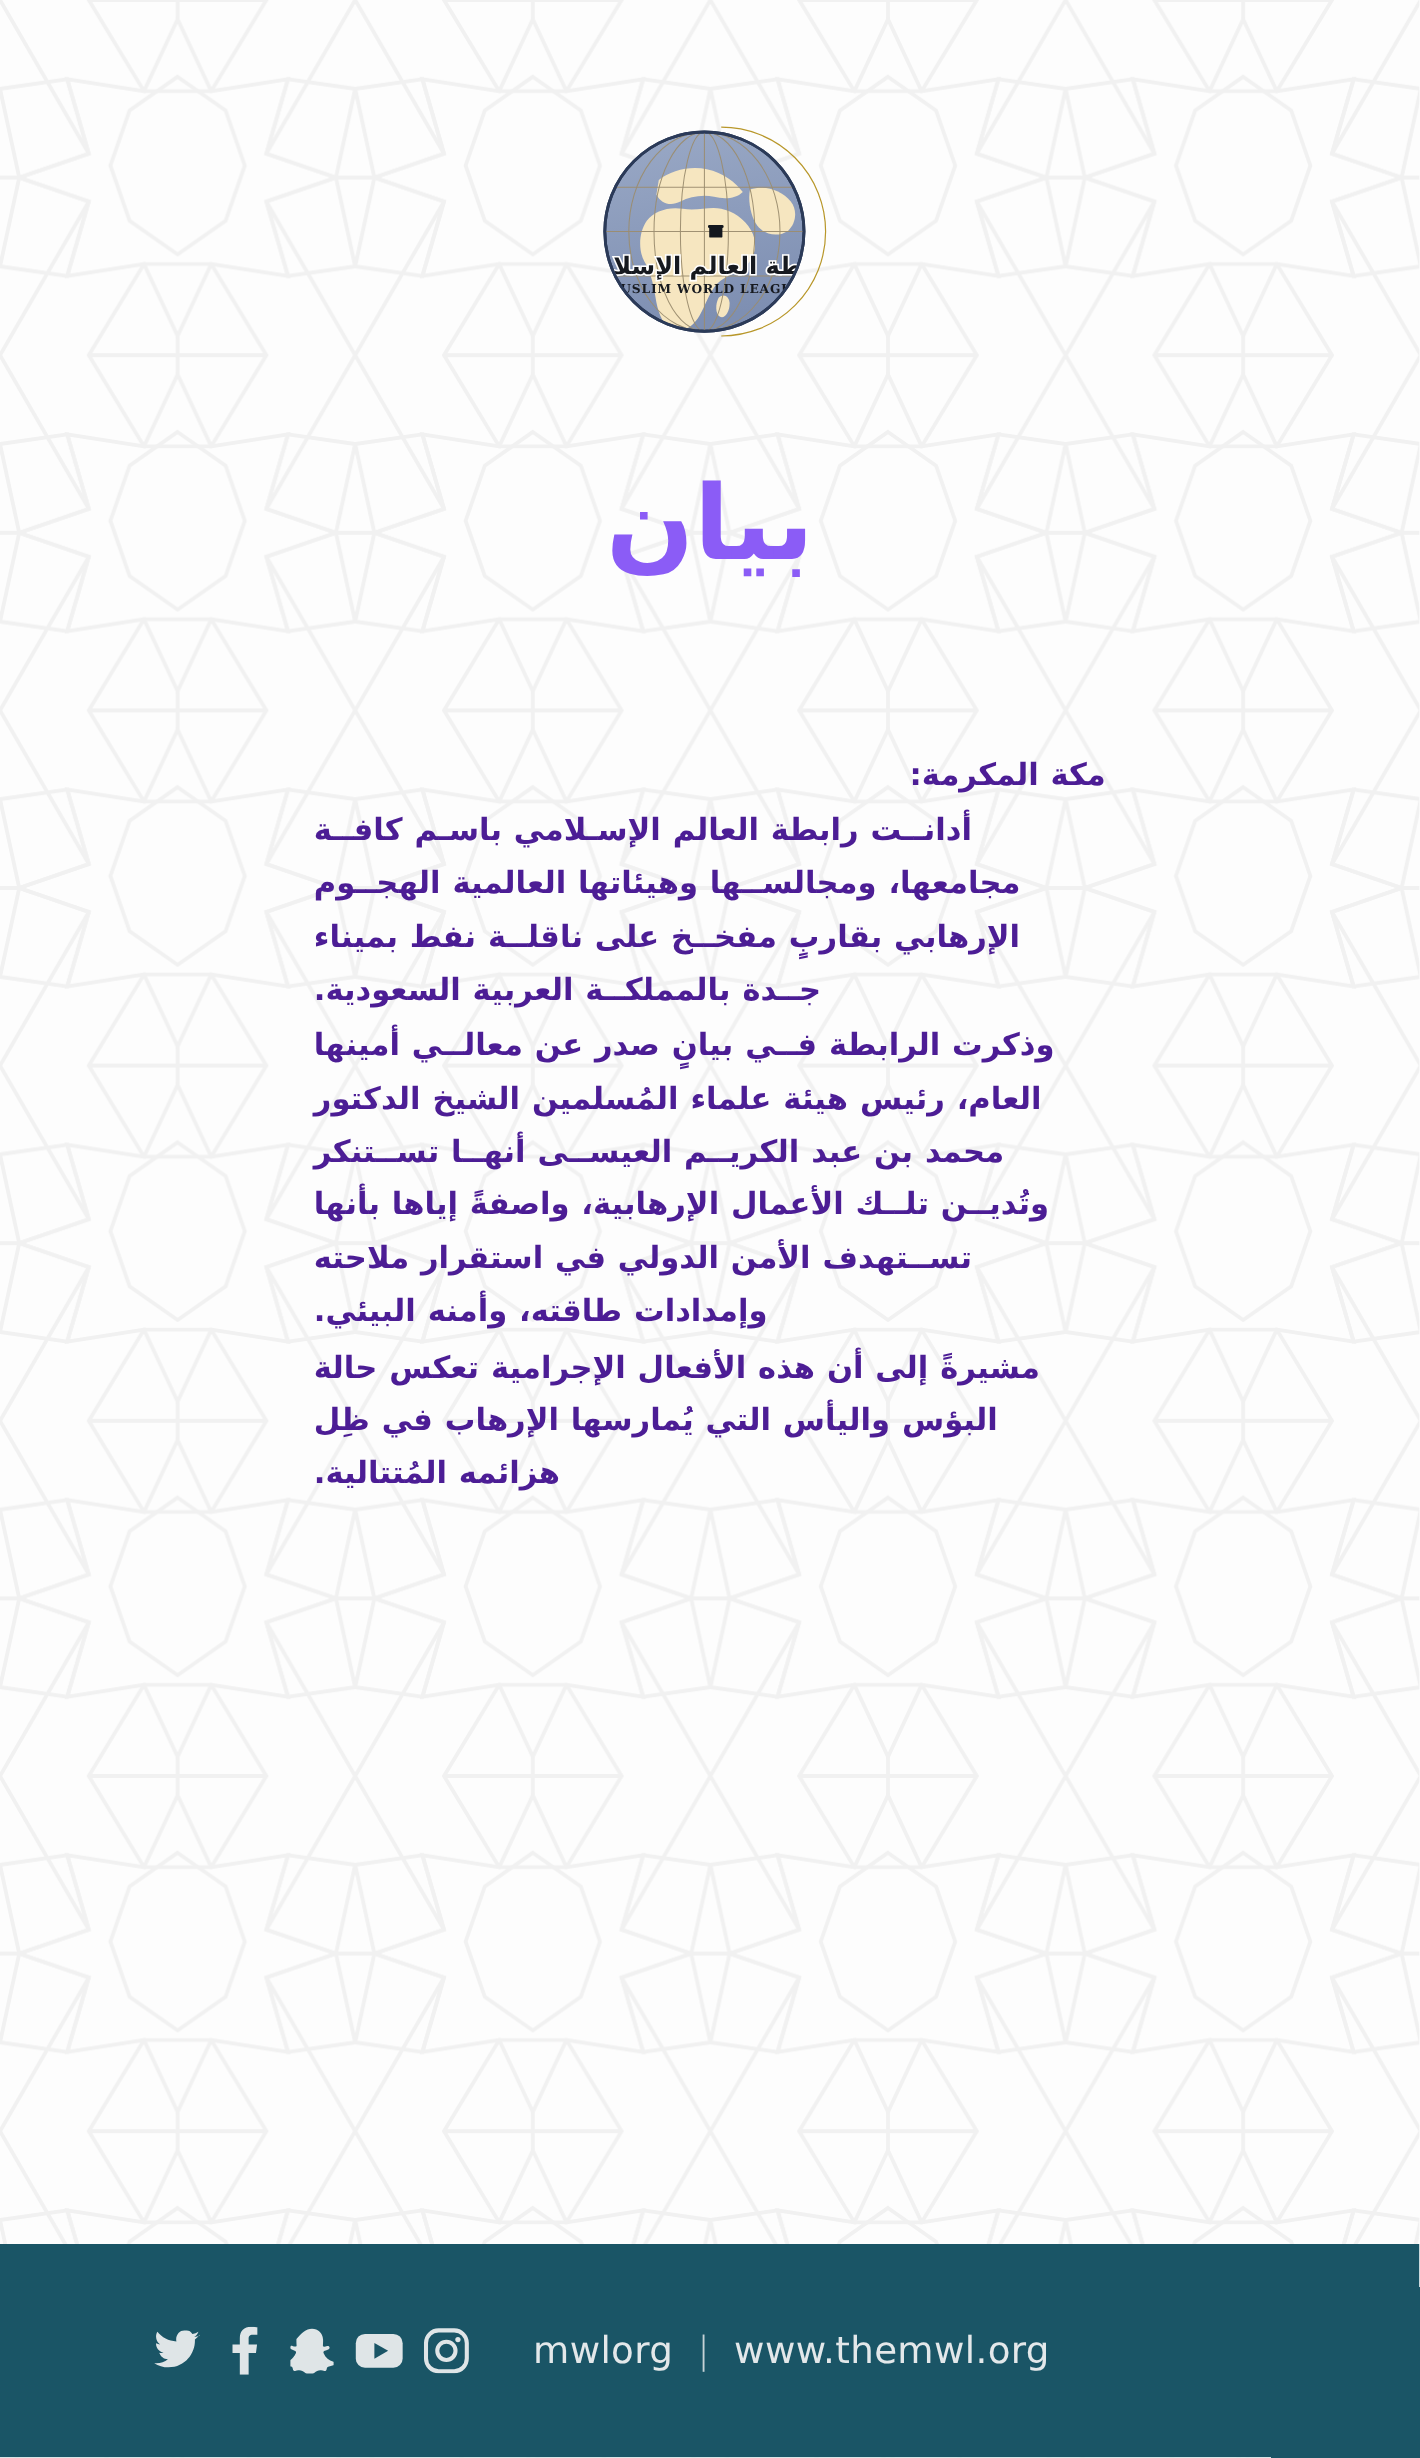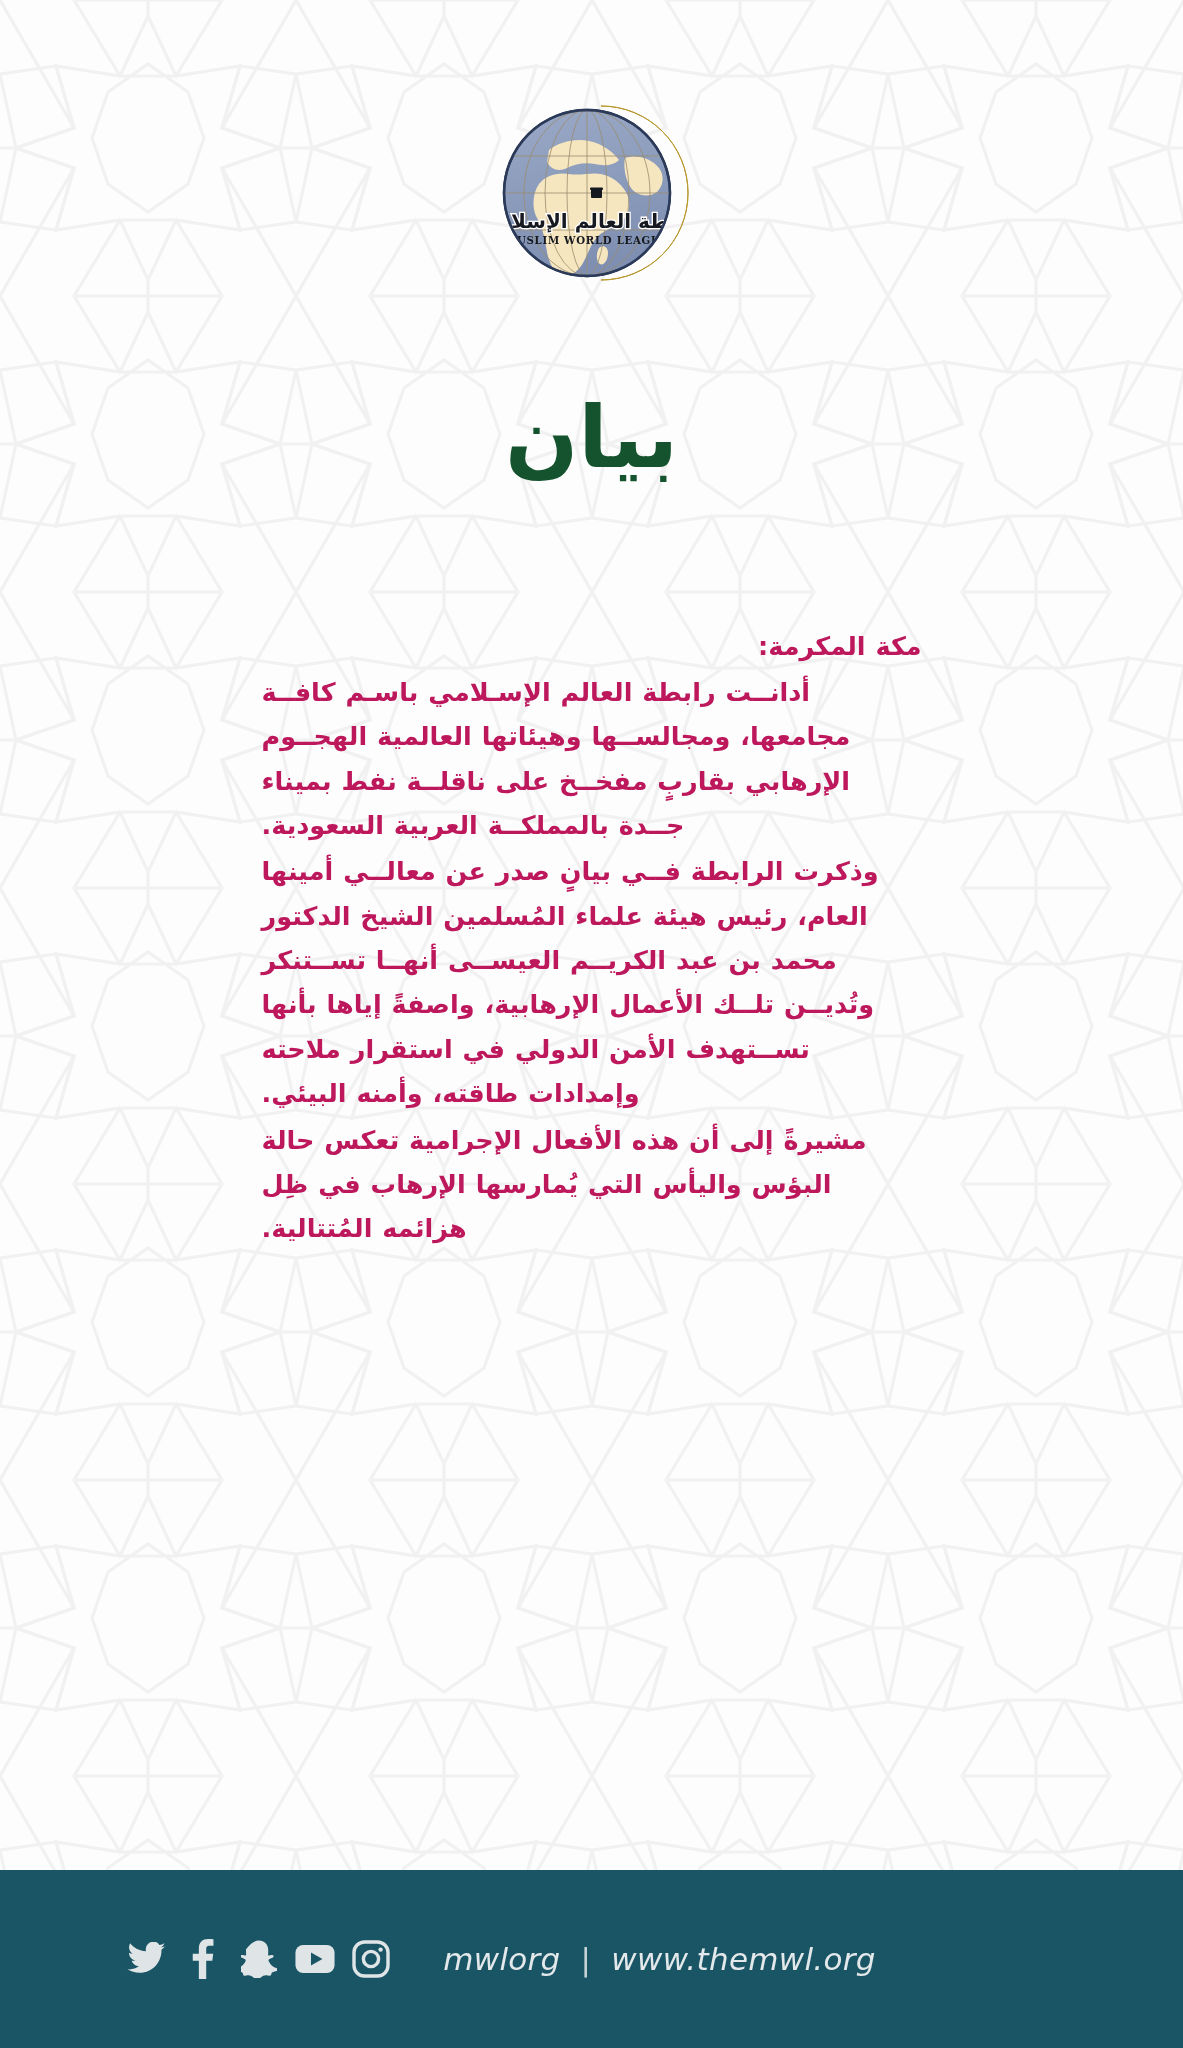--- a/index.html
+++ b/index.html
@@ -49,37 +49,37 @@
   #logo-block {
     width: 210px;
     height: 210px;
     flex: 0 0 auto;
   }
   #logo-block svg { display: block; width: 210px; height: 210px; }
 
   
   #title {
     margin-top: 96px;
-    color: #14532d;
+    color: #8b5cf6;
     font-size: 86px;
     font-weight: 700;
     line-height: 1;
     letter-spacing: 0;
     direction: rtl;
     text-align: center;
     font-family: "DejaVu Sans", "Liberation Sans", sans-serif;
   }
 
   
   #statement-body {
     margin-top: 86px;
     width: 660px;
     direction: rtl;
     text-align: center;
-    color: #be185d;
+    color: #4c1d95;
     font-size: 25.5px;
     font-weight: 700;
     line-height: 1.74;
     font-family: "DejaVu Sans", "Liberation Sans", sans-serif;
   }
   #statement-body .para {
     margin: 0 0 2px 0;
     text-align: left;
     word-spacing: 1px;
   }
@@ -98,21 +98,20 @@
     display: flex;
     align-items: center;
     justify-content: center;
     direction: ltr;
   }
   #footer-inner {
     display: flex;
     align-items: center;
     gap: 16px;
     transform: translateX(-90px);
-    font-style: italic;
   }
   #social-icons {
     display: flex;
     align-items: center;
     gap: 16px;
   }
   #social-icons .sicon {
     display: inline-flex;
     align-items: center;
     justify-content: center;

